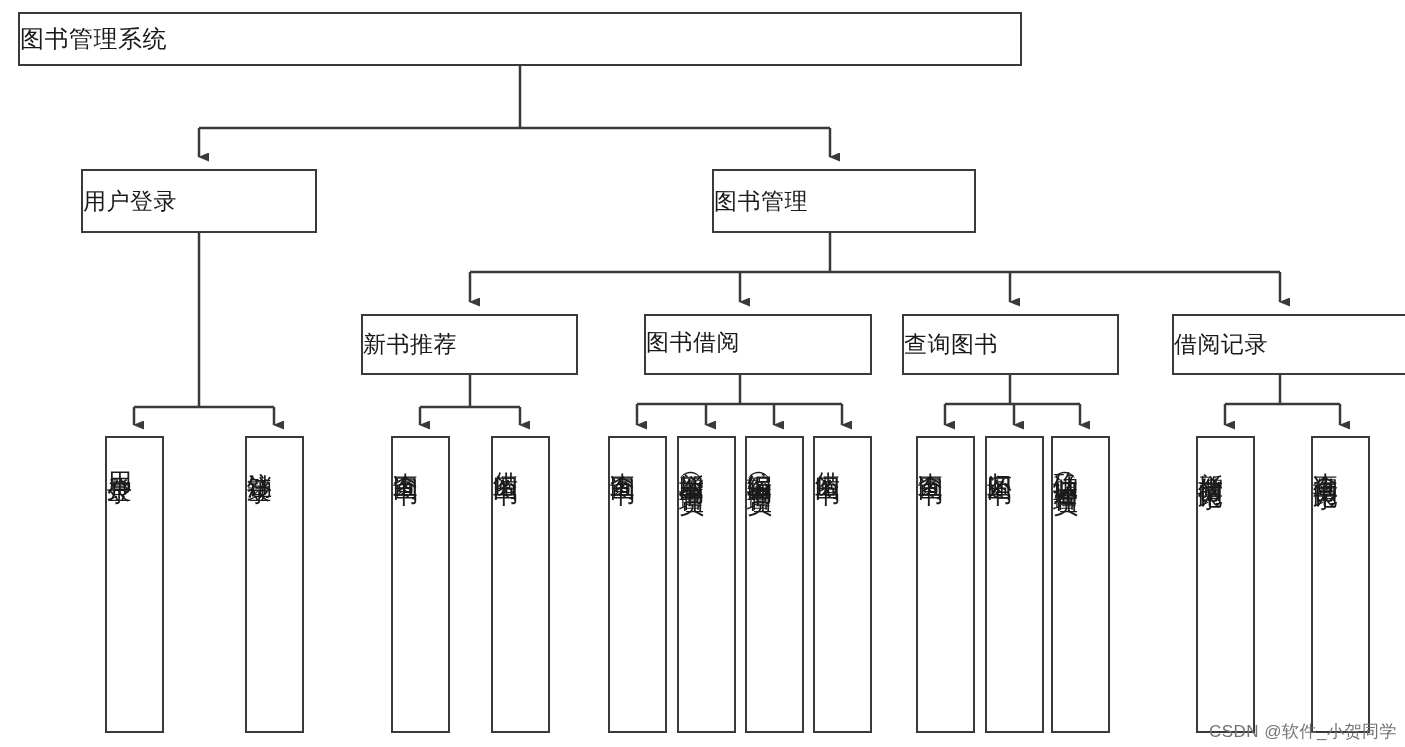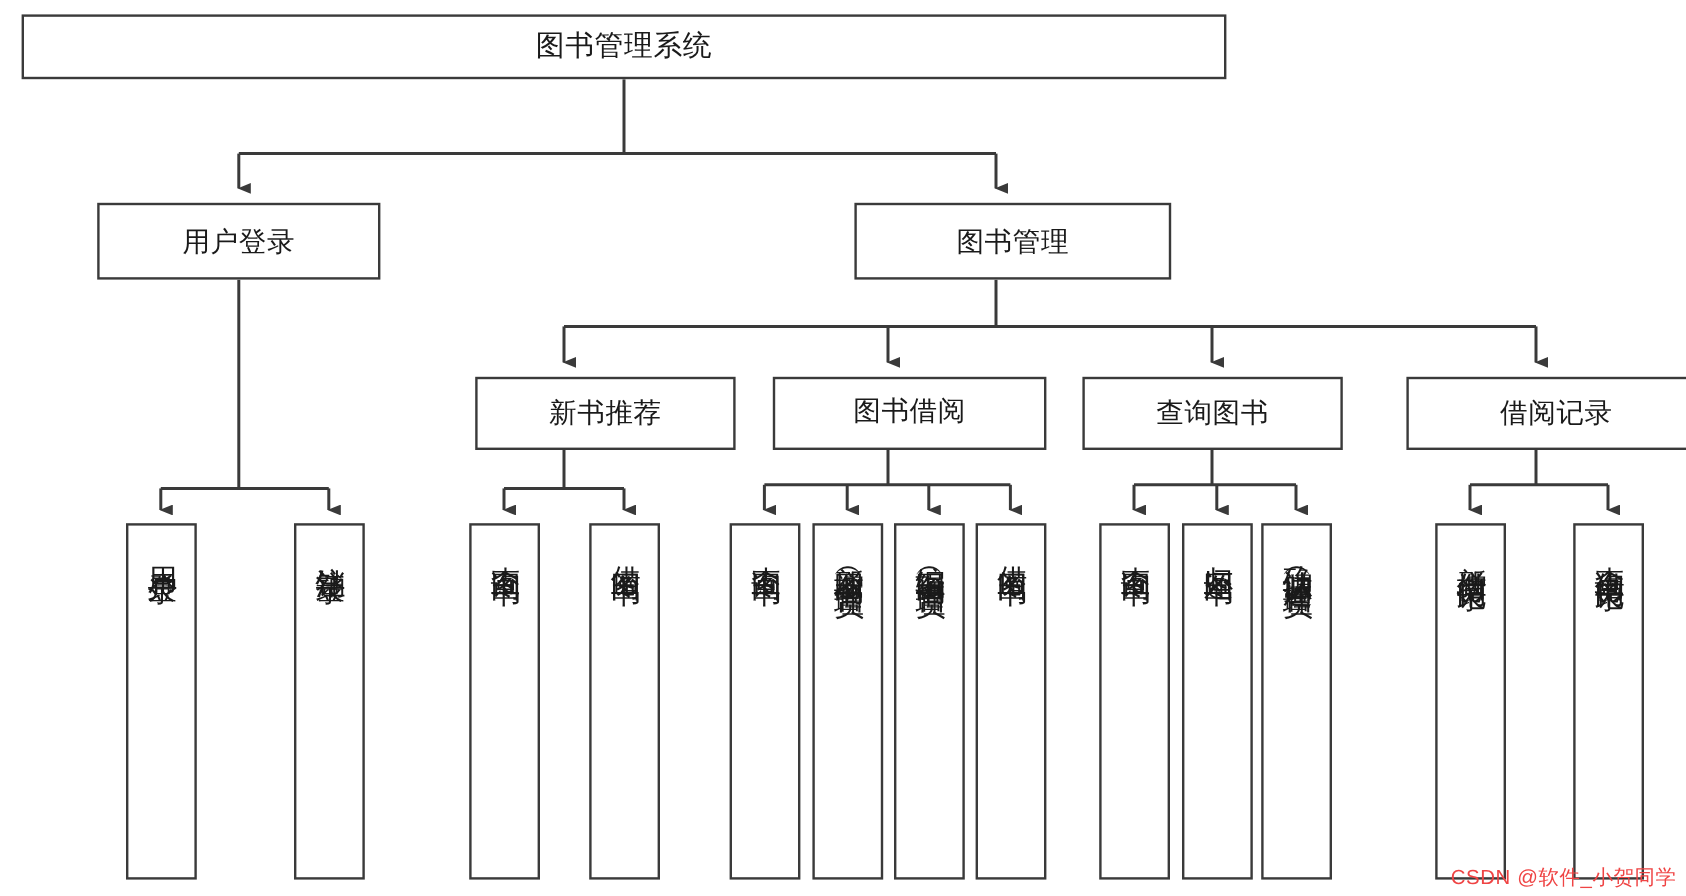--- a/index.html
+++ b/index.html
@@ -25,21 +25,21 @@
     height: 747px;
     pointer-events: none;
   }
   .node {
     position: absolute;
     box-sizing: border-box;
     border: 2.5px solid #3a3a3a;
     background: #ffffff;
     display: flex;
     align-items: center;
-    justify-content: center;
+    justify-content: flex-start;
     color: #1a1a1a;
   }
   .node .label {
     display: block;
     text-align: center;
     line-height: 1.0;
     letter-spacing: 0.5px;
   }
   
   .node.horiz .label {
@@ -60,21 +60,21 @@
     font-size: 25px;
     line-height: 1;
     letter-spacing: 3px;
     white-space: nowrap;
   }
   .watermark {
     position: absolute;
     right: 8px;
     bottom: 4px;
     font-size: 17px;
-    color: #ef4444;
+    color: #737373;
     white-space: nowrap;
     letter-spacing: 0.5px;
   }
 </style>
 </head>
 <body>
 
 <div id="canvas">
 
   <svg class="edges" viewBox="0 0 1405 747">
@@ -131,21 +131,21 @@
     <span class="label">图书管理系统</span>
   </div>
 
   <div class="node horiz" style="left:81px; top:169px; width:236px; height:64px;">
     <span class="label">用户登录</span>
   </div>
   <div class="node horiz" style="left:712px; top:169px; width:264px; height:64px;">
     <span class="label">图书管理</span>
   </div>
 
-  <div class="node horiz" style="left:361px; top:314px; width:217px; height:61px;margin-left:35px;">
+  <div class="node horiz" style="left:361px; top:314px; width:217px; height:61px;">
     <span class="label">新书推荐</span>
   </div>
   <div class="node horiz" style="left:644px; top:314px; width:228px; height:61px;font-family:Liberation Mono, monospace;">
     <span class="label">图书借阅</span>
   </div>
   <div class="node horiz" style="left:902px; top:314px; width:217px; height:61px;">
     <span class="label">查询图书</span>
   </div>
   <div class="node horiz" style="left:1172px; top:314px; width:250px; height:61px;">
     <span class="label">借阅记录</span>

